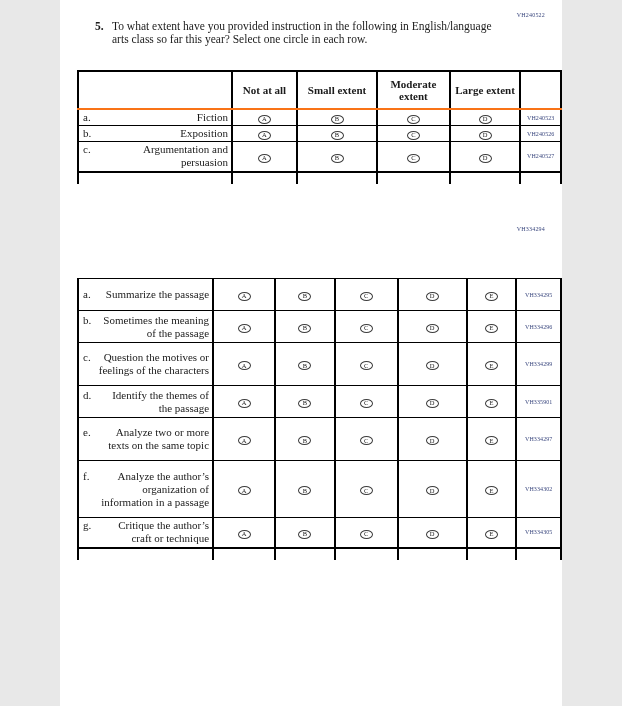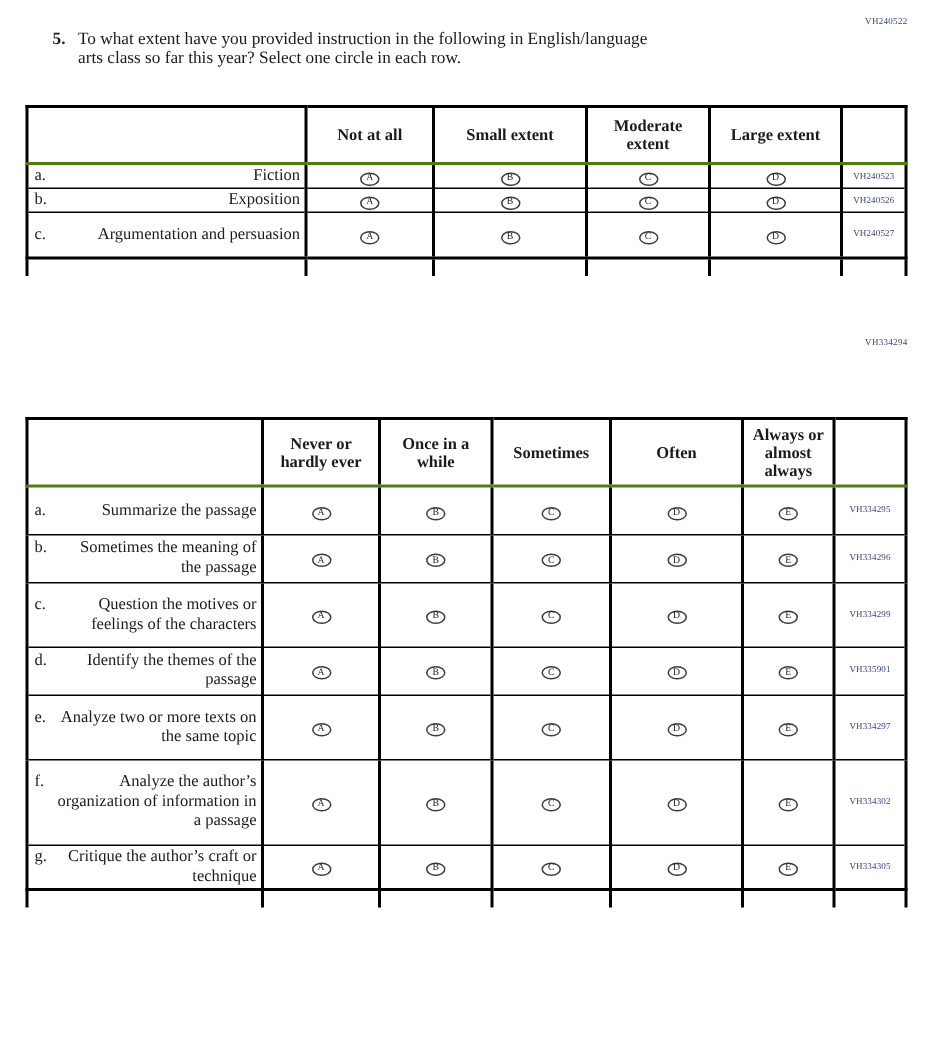--- a/index.html
+++ b/index.html
@@ -1,18 +1,18 @@
 <!DOCTYPE html>
 <html><head>
 <meta charset="utf-8">
 <style>
   html, body { margin: 0; padding: 0; background: #e8e8e8; }
   .page {
     position: relative;
-    width: 622px;
+    width: 502px;
     height: 706px;
     background: #ffffff;
     font-family: "Liberation Serif", serif;
     color: #1b1b1b;
     overflow: hidden;
     margin: 0 auto;
   }
   .qcode {
     position: absolute;
     right: 17px;
@@ -39,21 +39,21 @@
   table.qtable {
     position: absolute;
     left: 17px;
     border-collapse: collapse;
     table-layout: fixed;
     font-size: 11px;
   }
   table.qtable th, table.qtable td { padding: 1px 3px; }
   tr.hdr th {
     border-top: 2px solid #000;
-    border-bottom: 2px solid #4d7c0f;
+    border-bottom: 2px solid #f97316;
     font-weight: bold;
     font-size: 11px;
     line-height: 12px;
     text-align: center;
     vertical-align: middle;
   }
   .v     { border-left: 2px solid #000; }
   .first { border-left: 2px solid #000; }
   .last  { border-right: 2px solid #000; }
   tr.body td { border-top: 1px solid #000; vertical-align: middle; }
@@ -174,29 +174,20 @@
       <colgroup>
         <col style="width:157px">
         <col style="width:78px">
         <col style="width:75px">
         <col style="width:79px">
         <col style="width:88px">
         <col style="width:61px">
         <col style="width:48px">
       </colgroup>
       <tbody>
-        <tr class="hdr" style="height:45px">
-          <th class="lbl first"></th>
-          <th class="opt v">Never or hardly ever</th>
-          <th class="opt v">Once in a while</th>
-          <th class="opt v">Sometimes</th>
-          <th class="opt v">Often</th>
-          <th class="opt v">Always or almost always</th>
-          <th class="code v last"></th>
-        </tr>
         <tr class="body" style="height:32px">
           <td class="lbl first">
             <div class="rl">
               <span class="ltr">a.</span>
               <span class="txt">Summarize the passage</span>
             </div>
           </td>
           <td class="opt v"><span class="circle">A</span></td>
           <td class="opt v"><span class="circle">B</span></td>
           <td class="opt v"><span class="circle">C</span></td>

